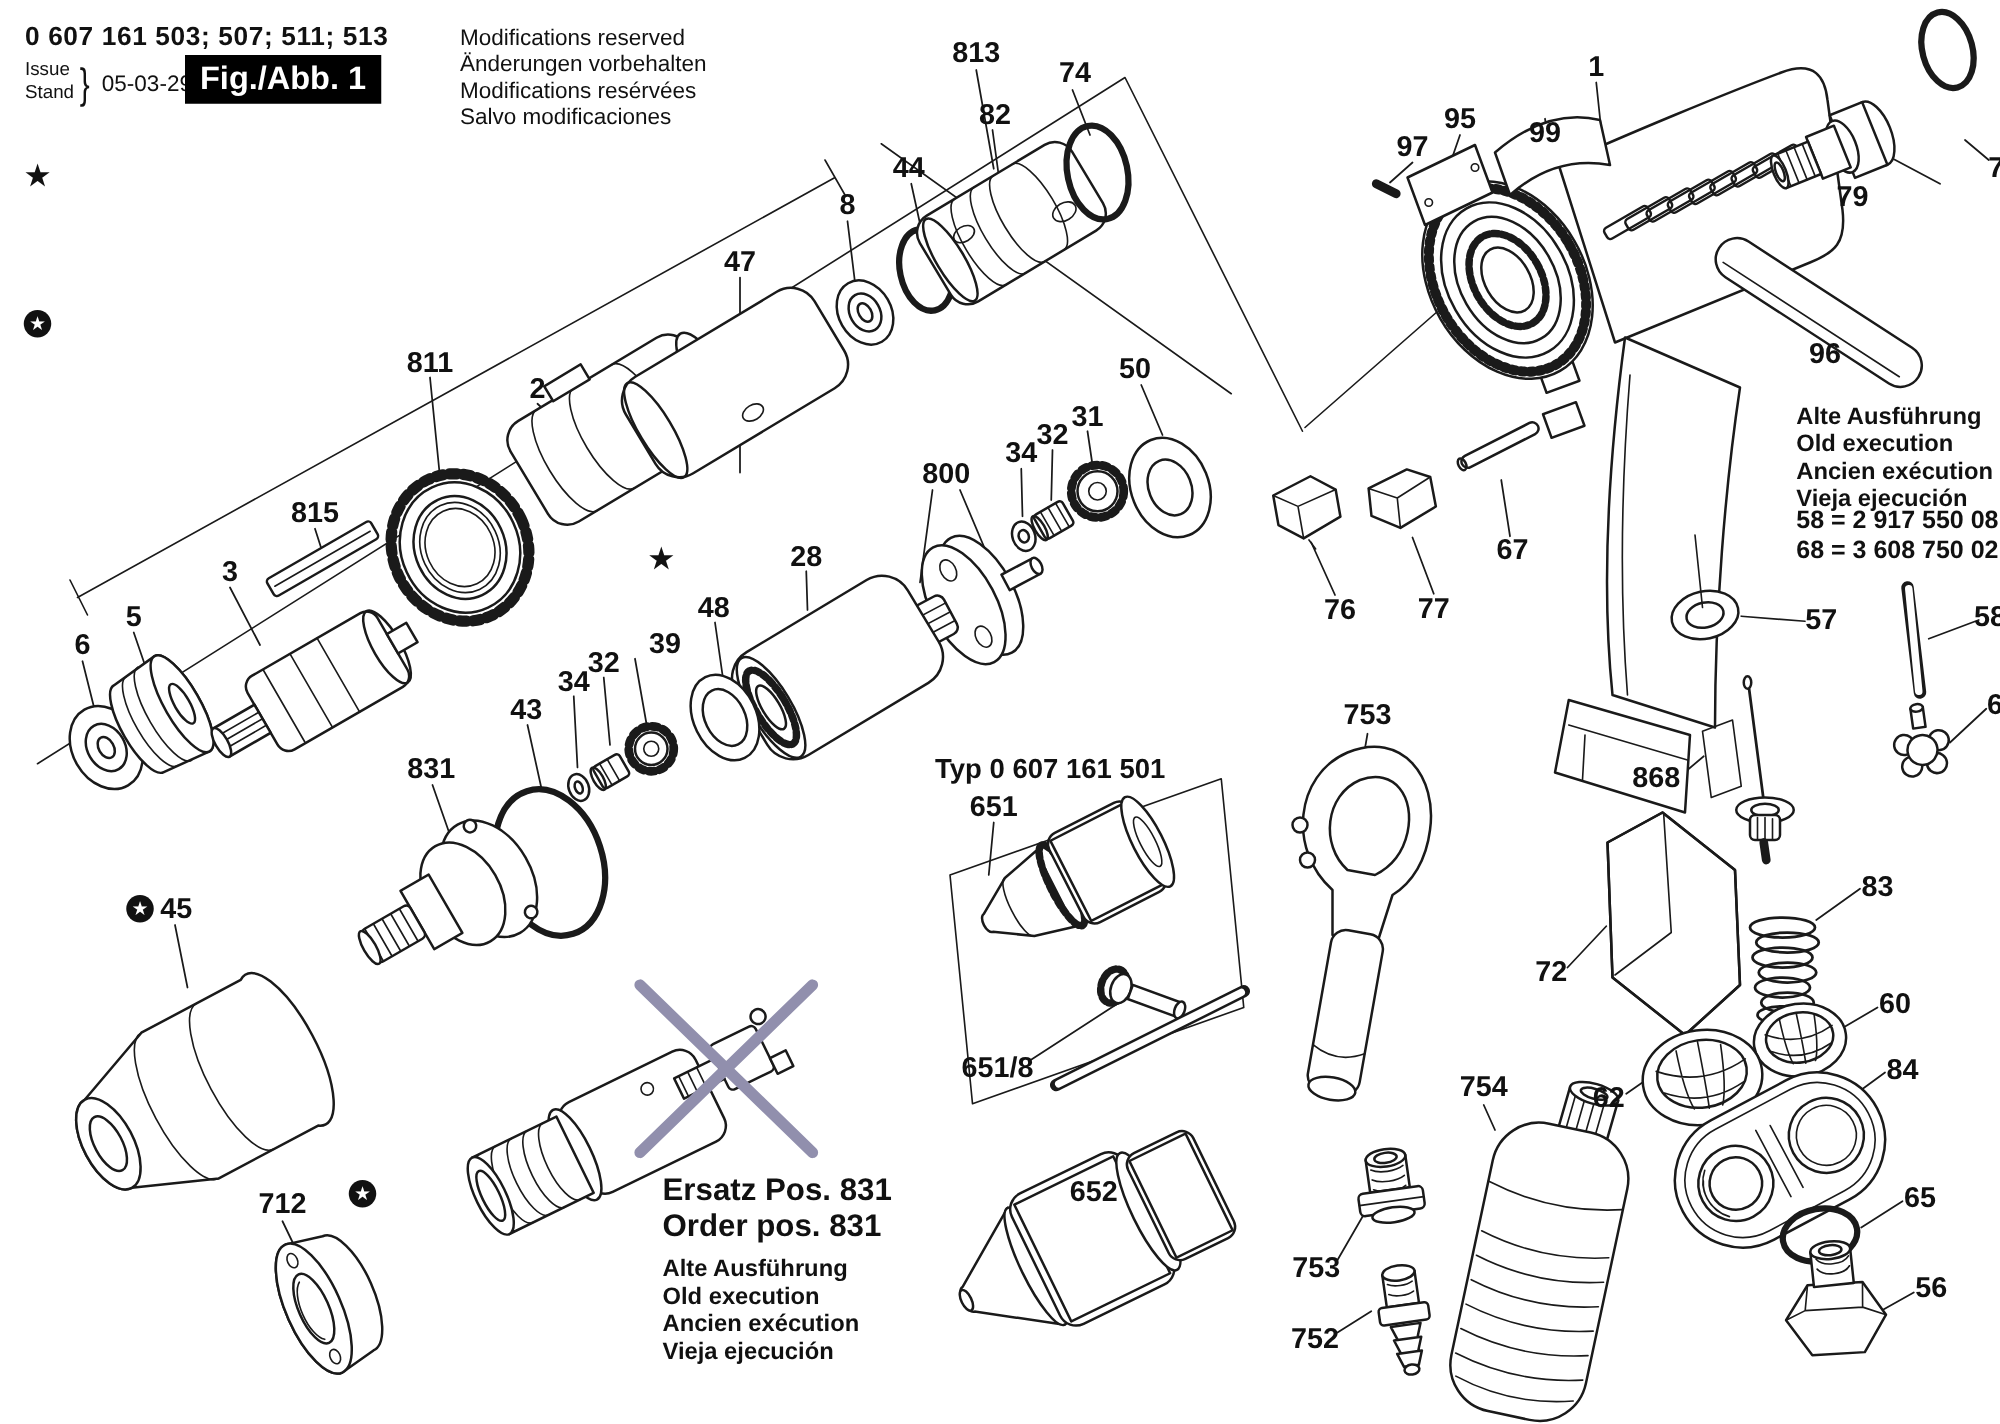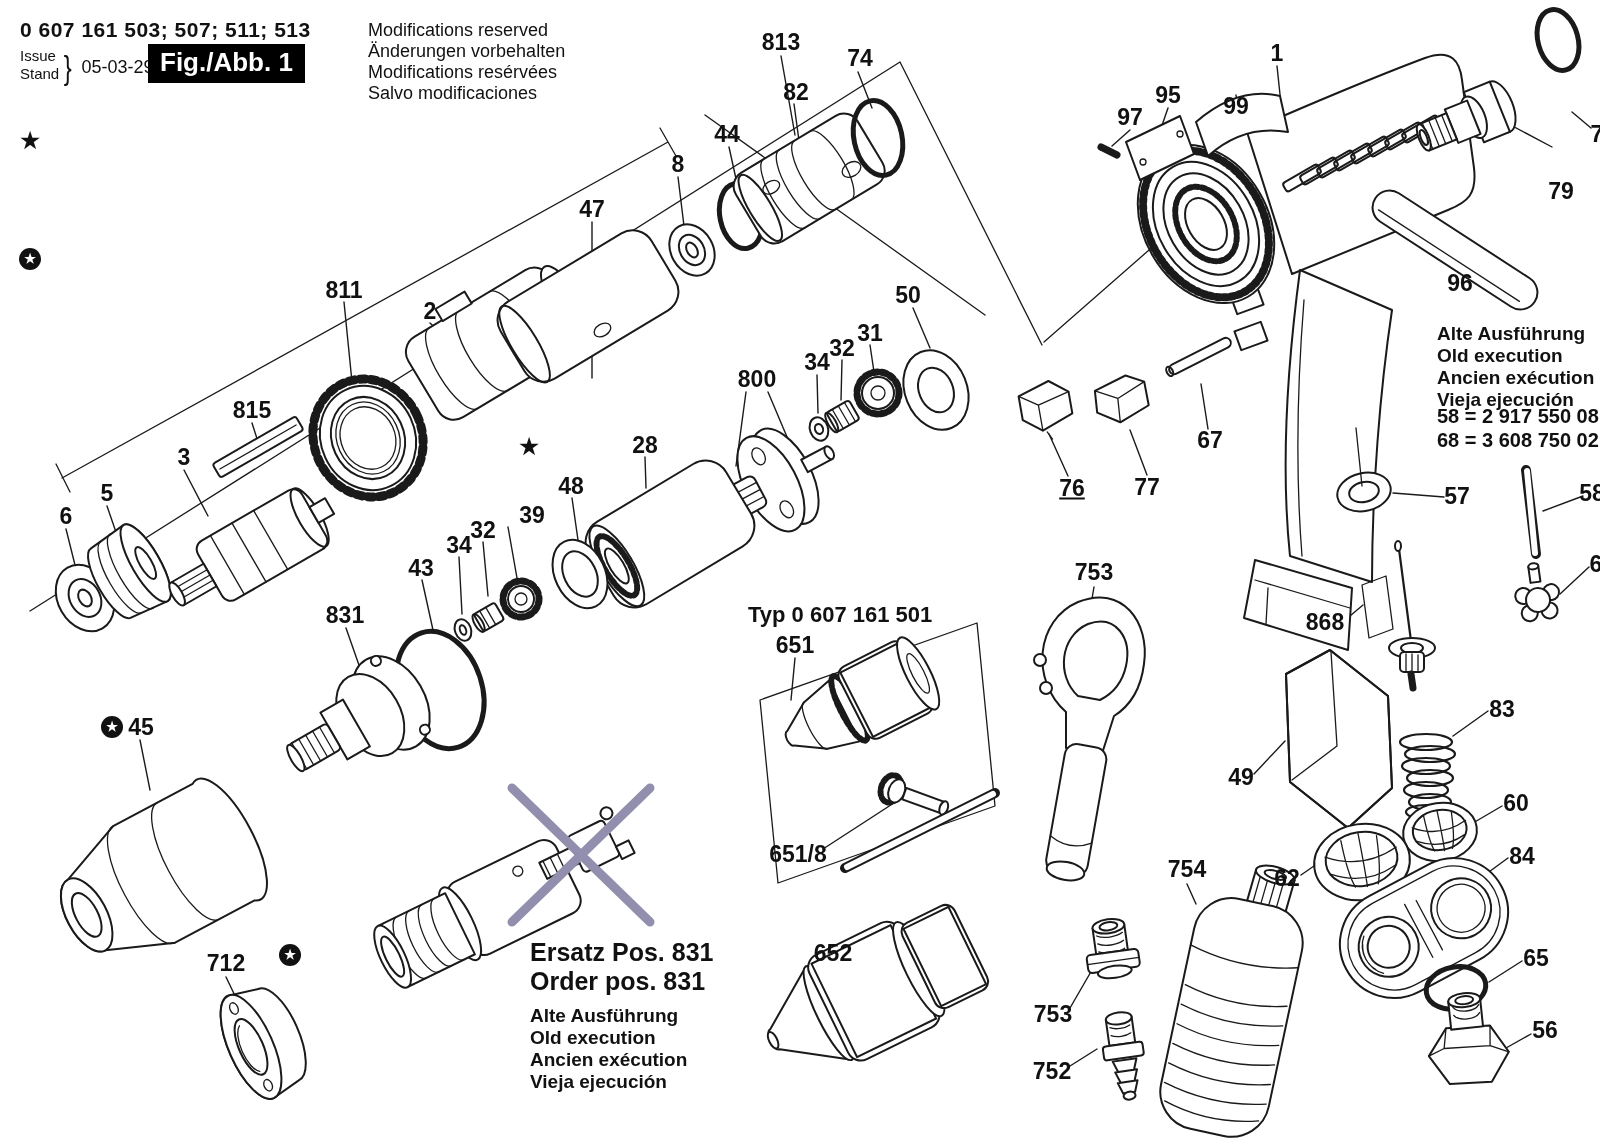--- a/index.html
+++ b/index.html
@@ -530,38 +530,38 @@
       <div class="plabel" style="left: 345px; top: 615px;">831</div>
       <div class="plabel k-star" style="left: 529px; top: 447px;">★</div>
       <div class="plabel k-starcircle" style="left: 112px; top: 727px;">★</div>
       <div class="plabel" style="left: 141px; top: 727px;">45</div>
       <div class="plabel" style="left: 226px; top: 963px;">712</div>
       <div class="plabel k-starcircle" style="left: 290px; top: 955px;">★</div>
       <div class="plabel" style="left: 1277px; top: 53px;">1</div>
       <div class="plabel" style="left: 1236px; top: 82px; margin-top: 24px;">99</div>
       <div class="plabel" style="left: 1168px; top: 95px;">95</div>
       <div class="plabel" style="left: 1130px; top: 117px;">97</div>
-      <div class="plabel" style="left: 1561px; top: 157px; margin-top: 34px;">79</div>
+      <div class="plabel" style="left: 1482px; top: 157px;">79</div>
       <div class="plabel" style="left: 1597px; top: 134px;">7</div>
       <div class="plabel" style="left: 1460px; top: 283px;">96</div>
-      <div class="plabel" style="left: 1072px; top: 488px; text-decoration: underline;">76</div>
+      <div class="plabel" style="left: 1072px; top: 488px;">76</div>
       <div class="plabel" style="left: 1147px; top: 487px;">77</div>
       <div class="plabel" style="left: 1210px; top: 440px;">67</div>
       <div class="plabel" style="left: 1457px; top: 496px;">57</div>
       <div class="plabel" style="left: 1592px; top: 493px;">58</div>
       <div class="plabel" style="left: 1596px; top: 564px;">6</div>
       <div class="plabel" style="left: 1325px; top: 622px;">868</div>
       <div class="plabel" style="left: 1094px; top: 572px;">753</div>
-      <div class="plabel" style="left: 1241px; top: 777px;">49</div>
+      <div class="plabel" style="left: 1241px; top: 777px;">72</div>
       <div class="plabel" style="left: 1502px; top: 709px;">83</div>
       <div class="plabel" style="left: 1516px; top: 803px;">60</div>
       <div class="plabel" style="left: 1287px; top: 878px;">62</div>
       <div class="plabel" style="left: 1522px; top: 856px;">84</div>
       <div class="plabel" style="left: 1536px; top: 958px;">65</div>
       <div class="plabel" style="left: 1545px; top: 1030px;">56</div>
       <div class="plabel" style="left: 1187px; top: 869px;">754</div>
       <div class="plabel" style="left: 1053px; top: 1014px;">753</div>
       <div class="plabel" style="left: 1052px; top: 1071px;">752</div>
       <div class="plabel" style="left: 795px; top: 645px;">651</div>
       <div class="plabel" style="left: 798px; top: 854px;">651/8</div>
-      <div class="plabel" style="left: 833px; top: 953px;">652</div>
+      <div class="plabel" style="left: 875px; top: 953px;">652</div>
     </div>
 </div>
 
 </body></html>

